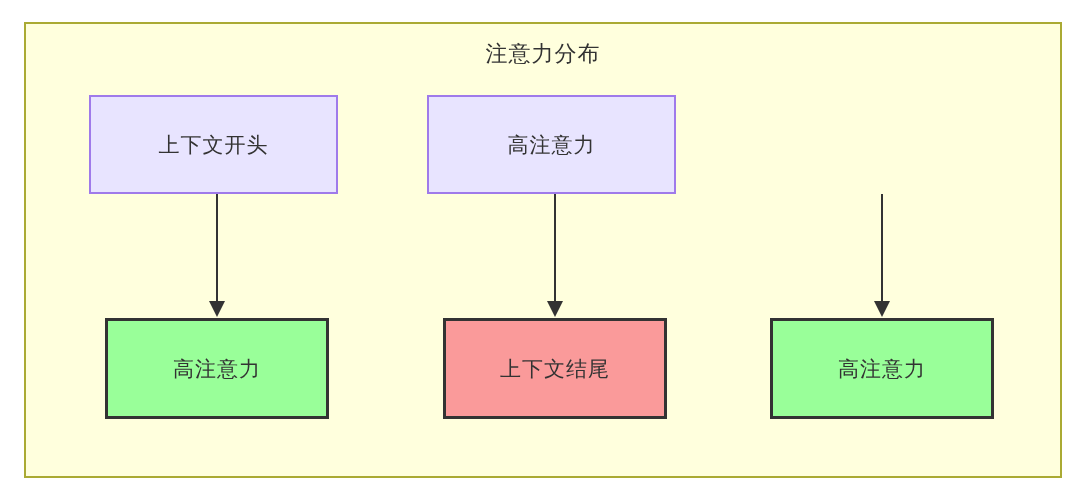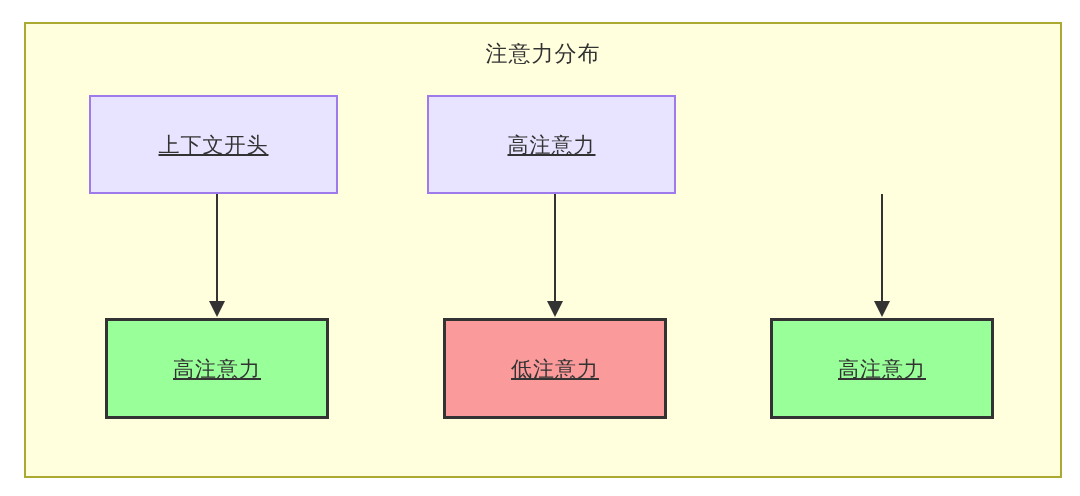--- a/index.html
+++ b/index.html
@@ -45,21 +45,20 @@
     position: absolute;
     box-sizing: border-box;
     display: flex;
     align-items: center;
     justify-content: center;
     font-size: 21px;
     line-height: 28px;
     color: #333333;
     letter-spacing: 1px;
     white-space: nowrap;
-    text-decoration: underline;
   }
   .node-source {
     background: #e8e4ff;
     border: 2px solid #9f7aea;
     height: 99px;
   }
   .node-result {
     height: 101px;
     border: 3px solid #333333;
   }
@@ -114,20 +113,20 @@
       <span>上下文开头</span>
     </div>
     <div class="node node-source" style="left:401px; top:71px; width:249px;">
       <span>高注意力</span>
     </div>
 
     <div class="node node-result fill-high" style="left:79px; top:294px; width:224px;">
       <span>高注意力</span>
     </div>
     <div class="node node-result fill-low" style="left:417px; top:294px; width:224px;">
-      <span>低注意力</span>
+      <span>上下文结尾</span>
     </div>
     <div class="node node-result fill-high" style="left:744px; top:294px; width:224px;">
       <span>高注意力</span>
     </div>
 
   </div>
 </div>
 
 </body></html>

